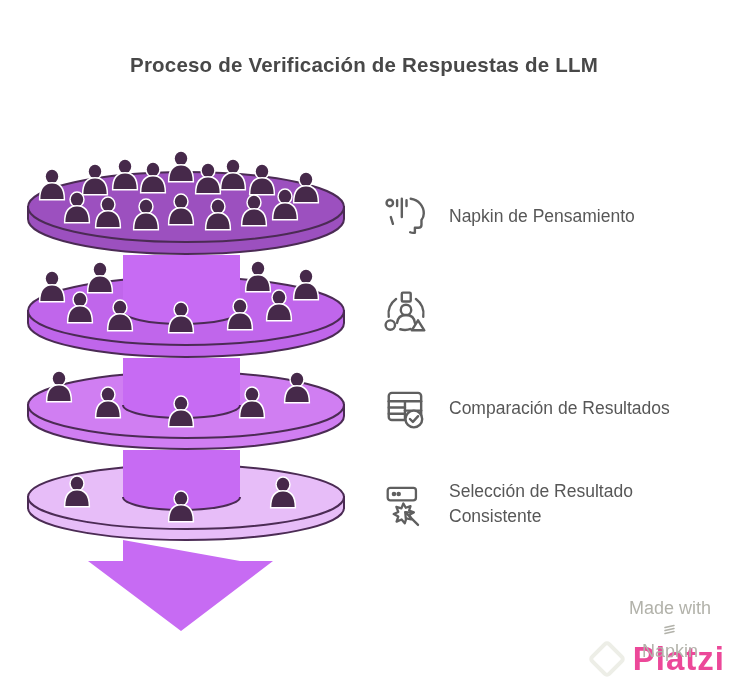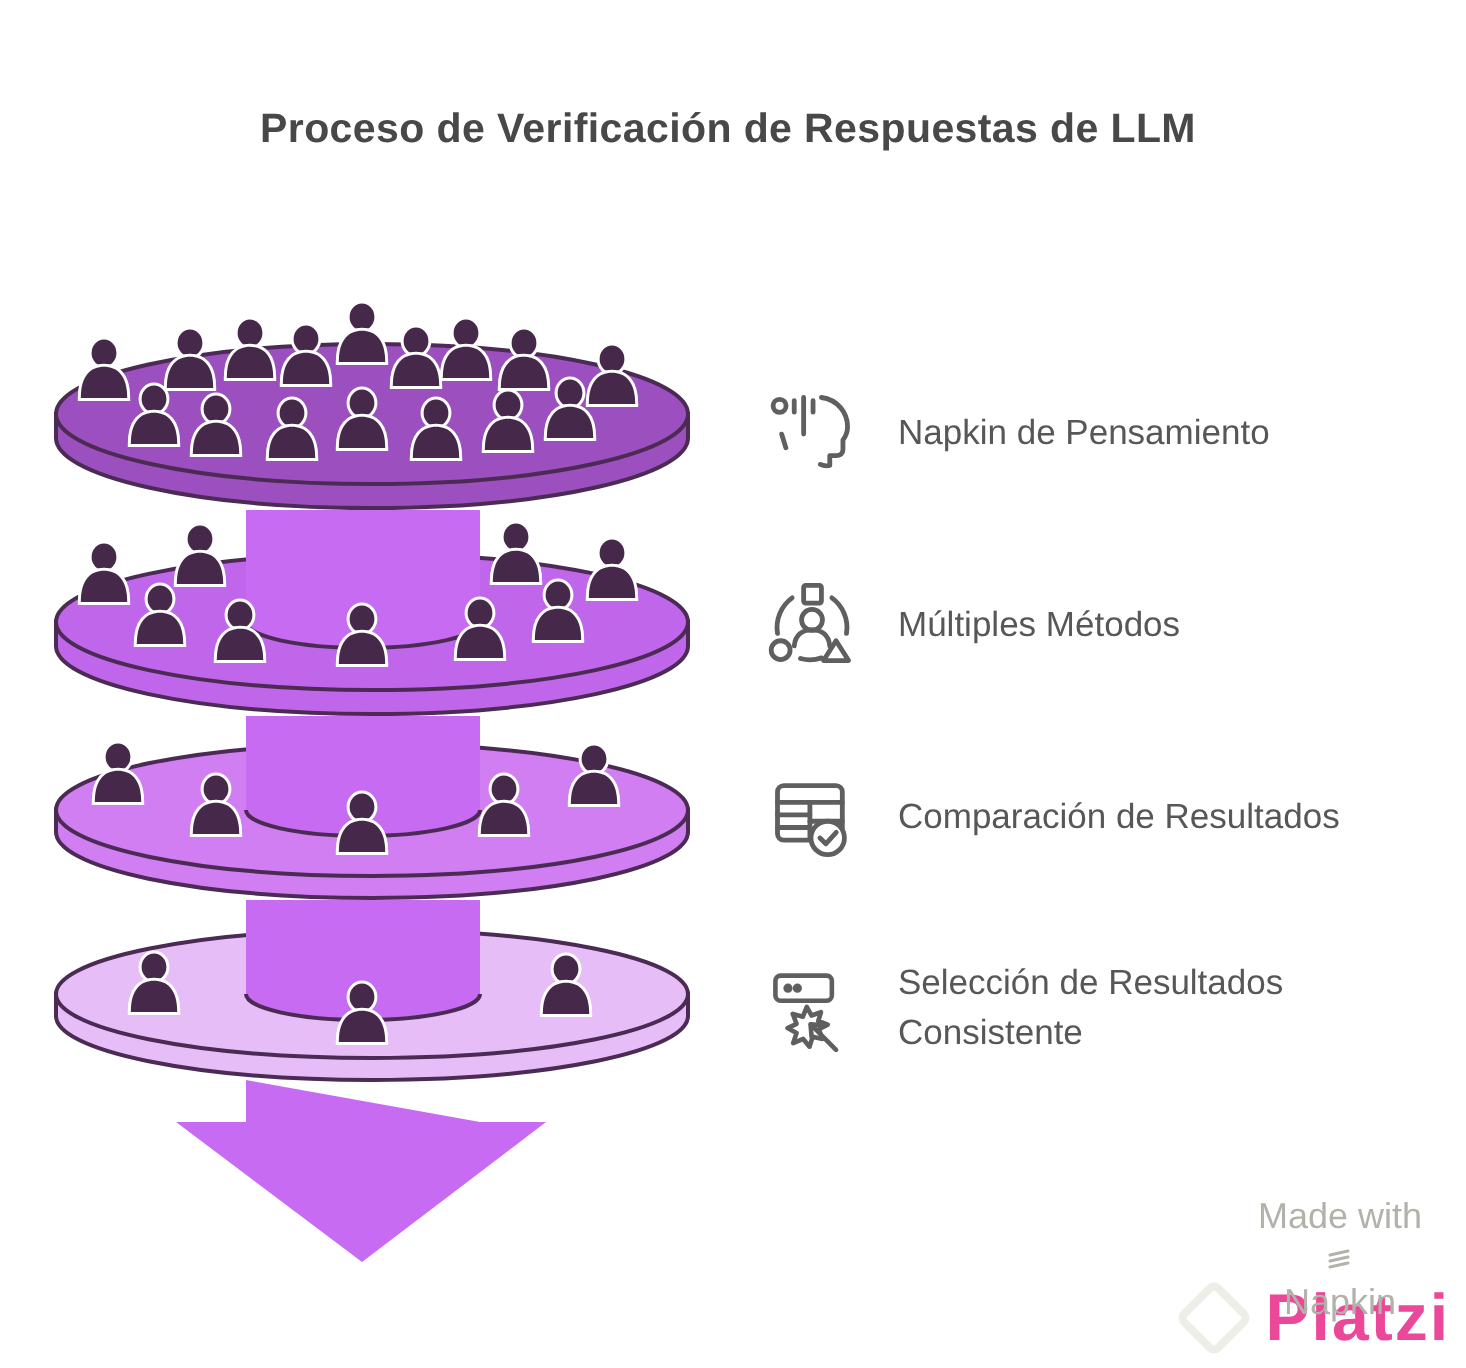--- a/index.html
+++ b/index.html
@@ -115,21 +115,20 @@
           <circle cx="7" cy="34.5" r="4.5"></circle>
           <path d="M 33.5,30 L 39.5,39.5 L 27.5,39.5 Z"></path>
           <path d="M 5.5,26.5 A 17.5,17.5 0 0 1 12.5,9.5"></path>
           <path d="M 31.5,9.5 A 17.5,17.5 0 0 1 38.5,26.5"></path>
           <path d="M 16.5,38.5 A 13,10 0 0 0 26.5,38.2"></path>
           <circle cx="22" cy="20" r="5"></circle>
           <path d="M 13.5,32.5 C 14,27 17.5,24.8 22,24.8 C 26.5,24.8 30,27 30.5,32.5"></path>
         </g>
           </svg>
       </span>
-      <span class="llabel">Múltiples Métodos</span>
     </div>
 
     <div class="legend-item" style="top:385px">
       <span class="licon">
         <svg viewBox="0 0 44 44">
             <g fill="none" stroke="#5f5f5f" stroke-width="2.3" stroke-linecap="round" stroke-linejoin="round">
           <rect x="5.5" y="7.5" width="31" height="26" rx="3"></rect>
           <path d="M 5.5,15.5 H 36.5"></path>
           <path d="M 21,15.5 V 33.5"></path>
           <path d="M 5.5,21.5 H 21 M 5.5,27.5 H 21"></path>
@@ -148,21 +147,21 @@
             <g fill="none" stroke="#5f5f5f" stroke-width="2.2" stroke-linecap="round" stroke-linejoin="round">
           <rect x="4.5" y="6.5" width="27" height="12" rx="2.5"></rect>
           <circle cx="10.5" cy="12.5" r="1.1" fill="#5f5f5f"></circle>
           <circle cx="15" cy="12.5" r="1.1" fill="#5f5f5f"></circle>
           <path fill="#ffffff" d="M 19.5,21.5 L 21.8,25.6 L 26.3,24 L 25,28.2 L 29.5,30 L 25.3,32.2 L 27,36.8 L 22.3,35.8 L 20.8,40.5 L 17.8,36.8 L 13,38.8 L 14.6,34 L 10.3,31.6 L 14.6,29.6 L 12.8,24.8 L 17.6,26.2 Z"></path>
           <path d="M 33.5,42 L 21.5,30"></path>
           <path d="M 21.3,29.8 L 27.3,30.3 M 21.3,29.8 L 21.8,35.8"></path>
         </g>
           </svg>
       </span>
-      <span class="llabel">Selección de Resultados Consistente</span>
+      <span class="llabel">Selección de Resultado Consistente</span>
     </div>
 
   </div>
 
   <div class="platzi-mark">
     <span class="platzi-diamond"></span>
     <span>Platzi</span>
   </div>
   <div class="napkin-mark">
     <span>Made with</span>

